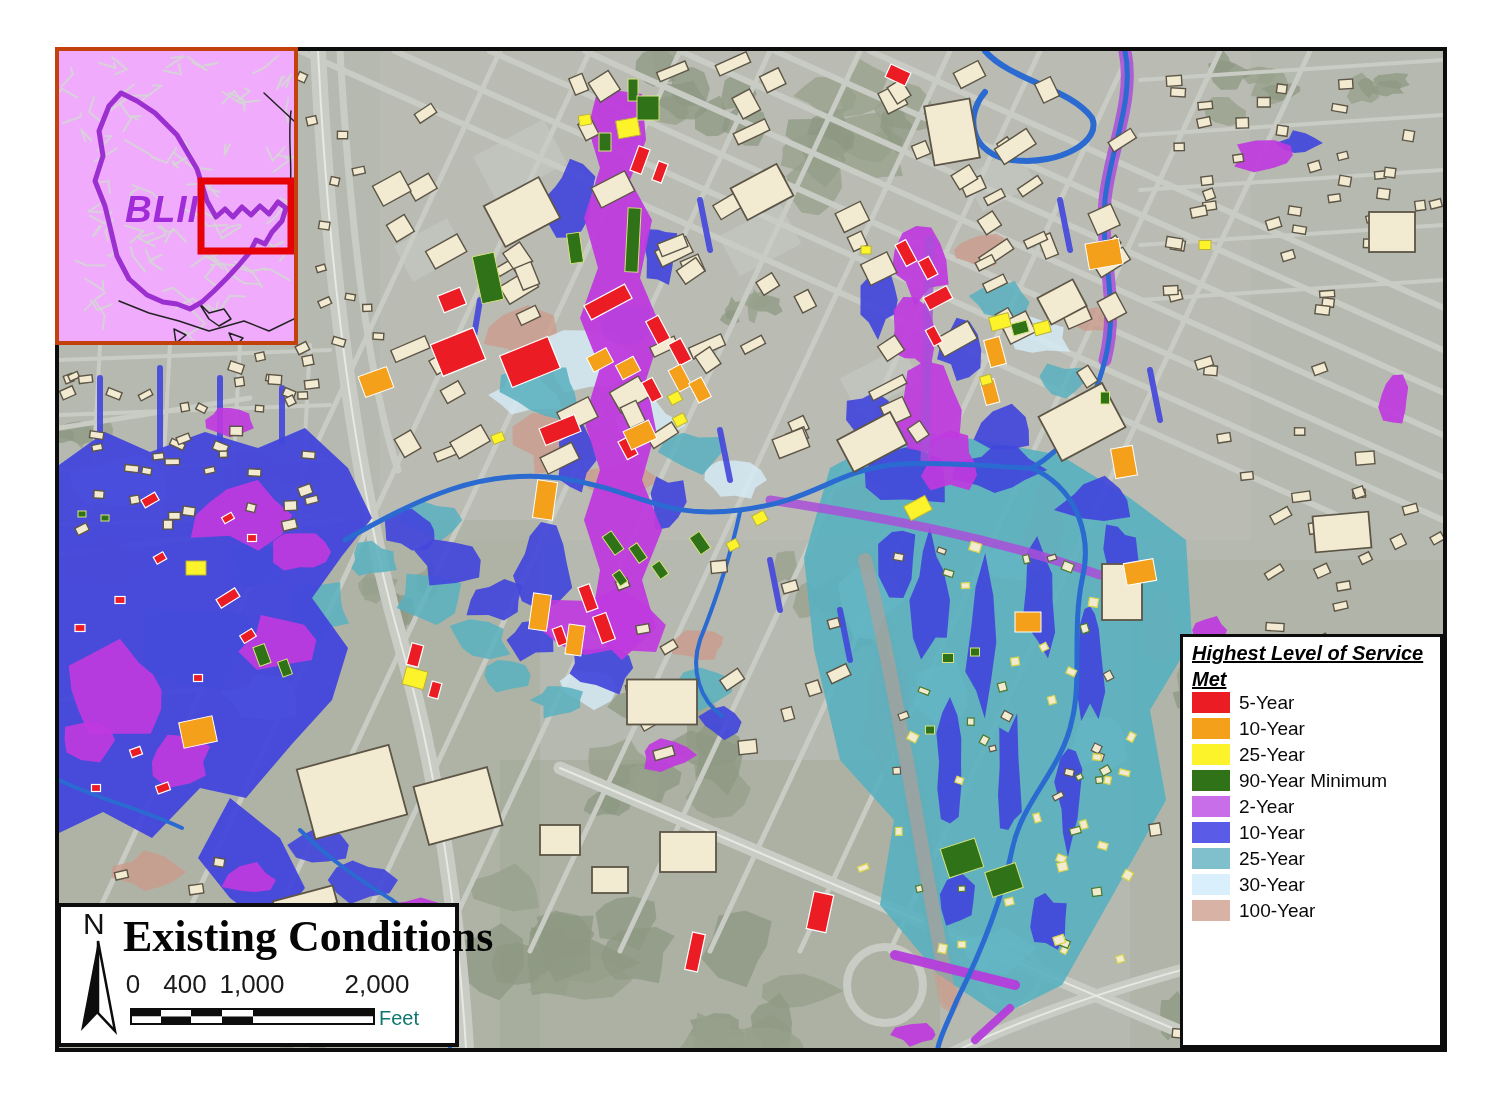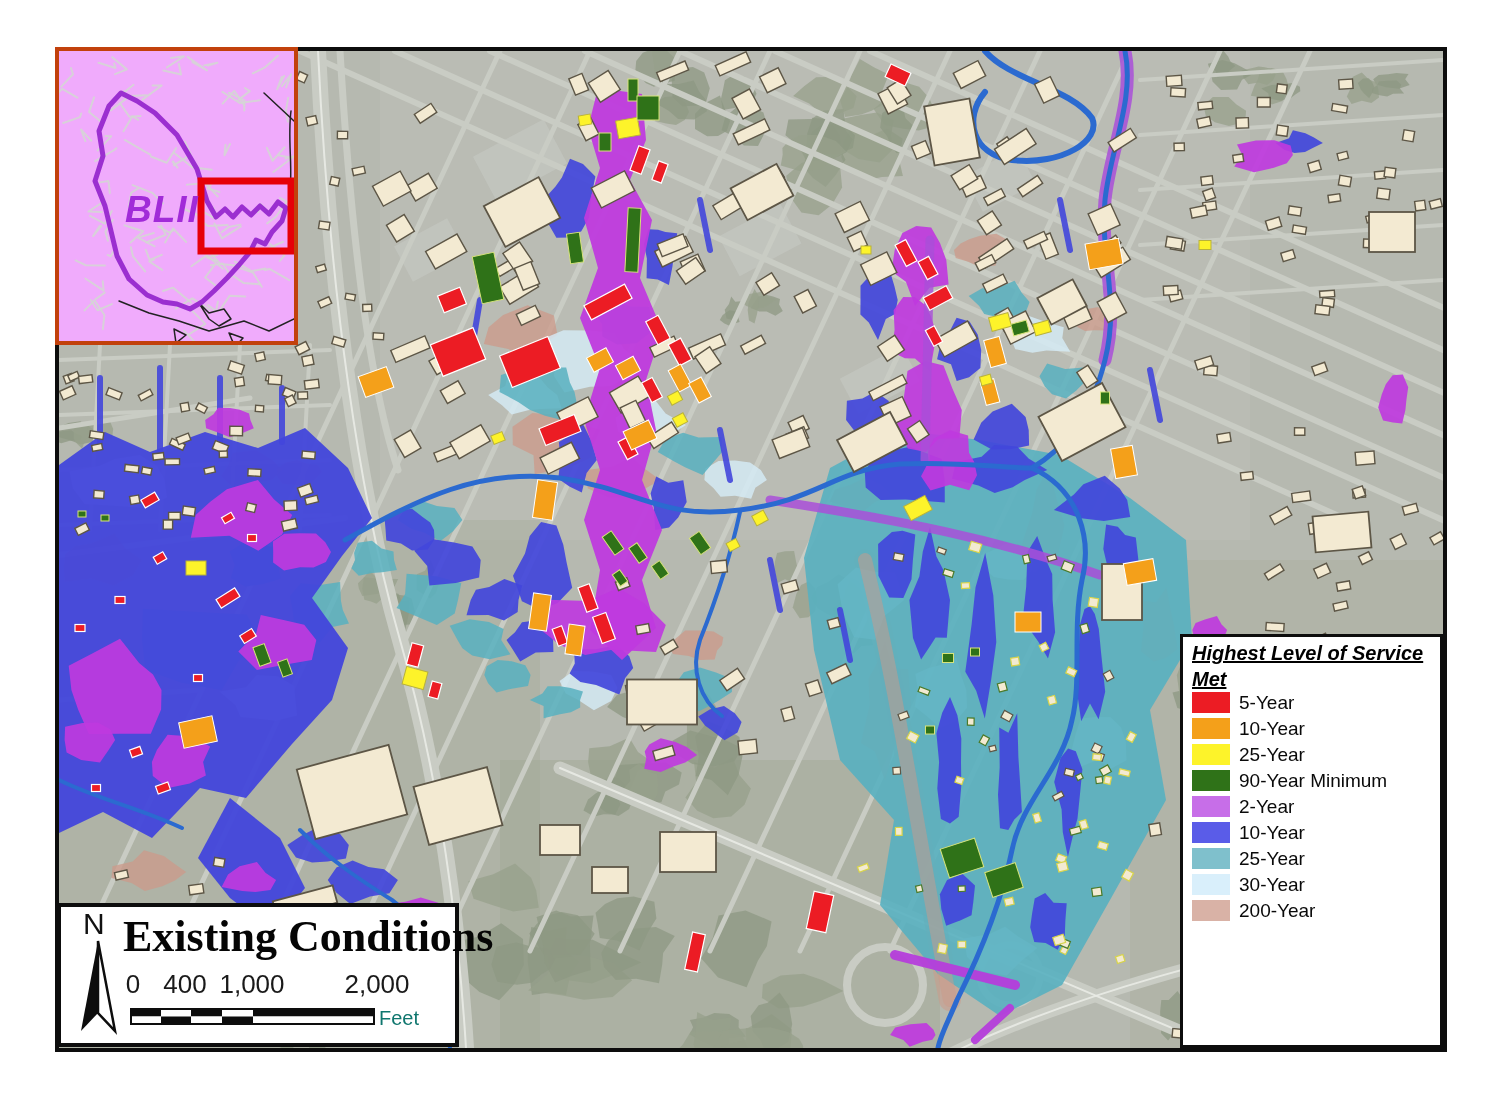--- a/index.html
+++ b/index.html
@@ -887,21 +887,21 @@
         <div class="lg-row">
           <span class="lg-swatch" style="background: rgb(127, 192, 204);"></span>
           <span class="lg-label">25-Year</span>
         </div>
         <div class="lg-row">
           <span class="lg-swatch" style="background: rgb(217, 239, 251);"></span>
           <span class="lg-label">30-Year</span>
         </div>
         <div class="lg-row">
           <span class="lg-swatch" style="background: rgb(217, 178, 166);"></span>
-          <span class="lg-label">200-Year</span>
+          <span class="lg-label">100-Year</span>
         </div>
       </div>
   </div>
 
   <div class="titlebox">
     <div class="north-n">N</div>
     <svg class="north-arrow" width="58" height="102">
       <polygon points="29,6 12,96 29,78" fill="#0d0d0d"></polygon>
       <polygon points="29,6 46,96 29,78" fill="#ffffff" stroke="#0d0d0d" stroke-width="2.5"></polygon>
     </svg>

